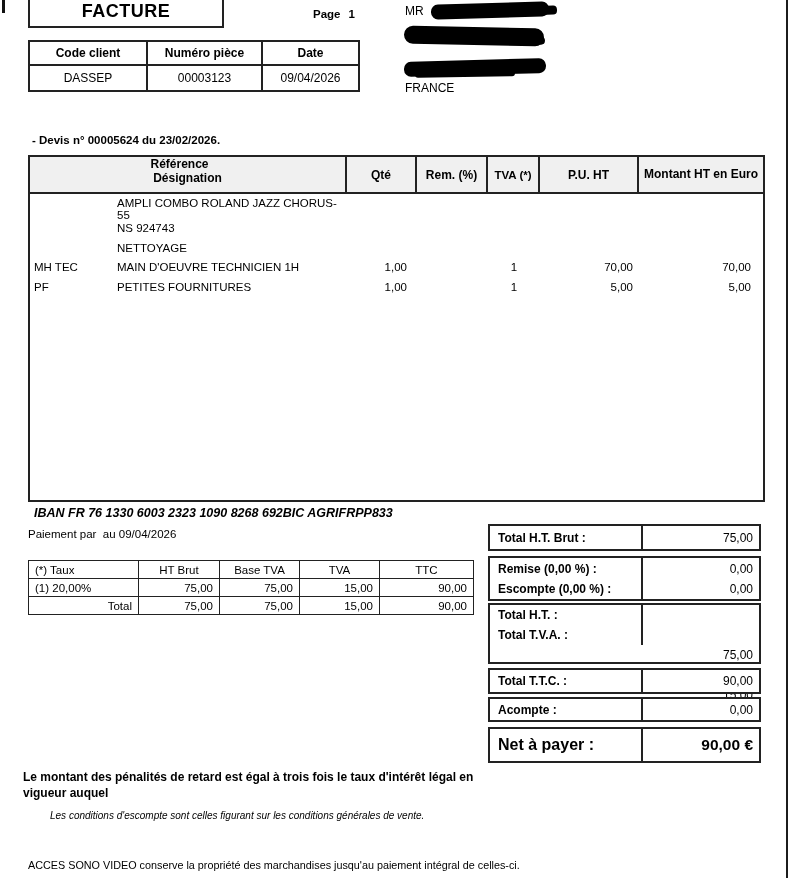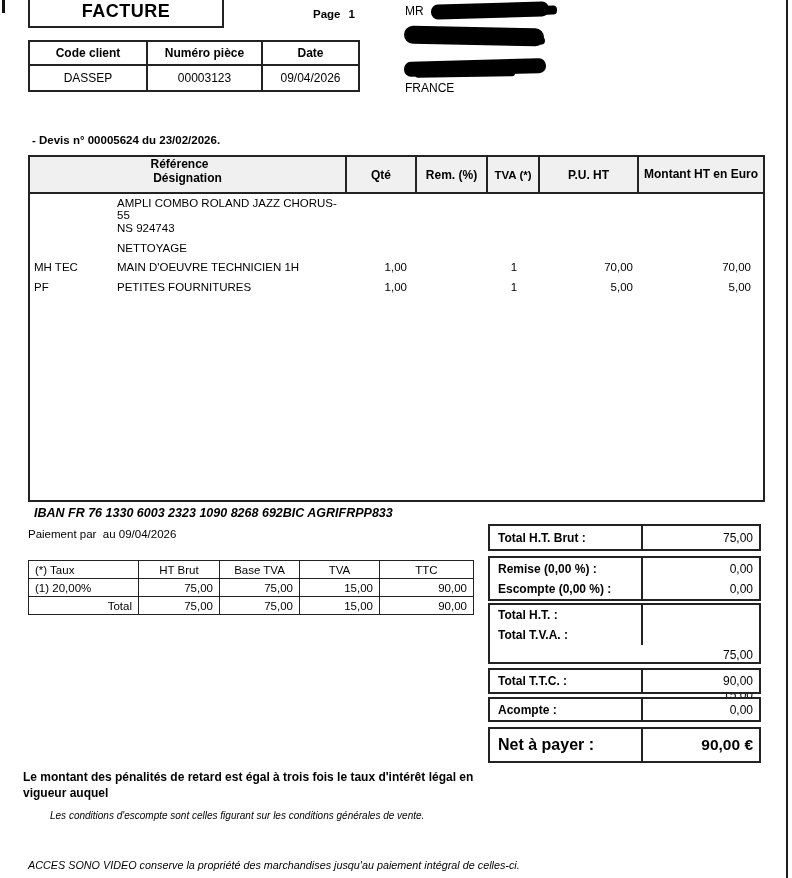--- a/index.html
+++ b/index.html
@@ -97,21 +97,21 @@
   .tbox-c { top:603px; height:61px;flex-direction:column; }
   .tbox-d { top:668px; height:26px; }
   .tbox-e { top:697px; height:25px; }
   .tbox-f { top:727px; height:36px; }
   .tbox-f .tlabels div { font-size:16px; }
   .tbox-f .tvals div { font-size:15.5px; font-weight:bold; }
 
   
   .note-penalties { left:23px; top:770px; width:482px; font-size:12px; font-weight:bold; line-height:1.3; }
   .note-escompte { left:23px; top:810px; font-size:10px; font-style:italic;margin-left:27px; }
-  .note-ownership { left:28px; top:859px; font-size:10.8px; font-style:italic; }
+  .note-ownership { left:28px; top:859px; font-size:10.8px; }
 </style>
 </head>
 <body>
 
 <div class="abs page-right-border"></div>
 <div class="abs page-left-tick"></div>
 
 <div class="abs facture-box">
   <span>FACTURE</span>
 </div>

